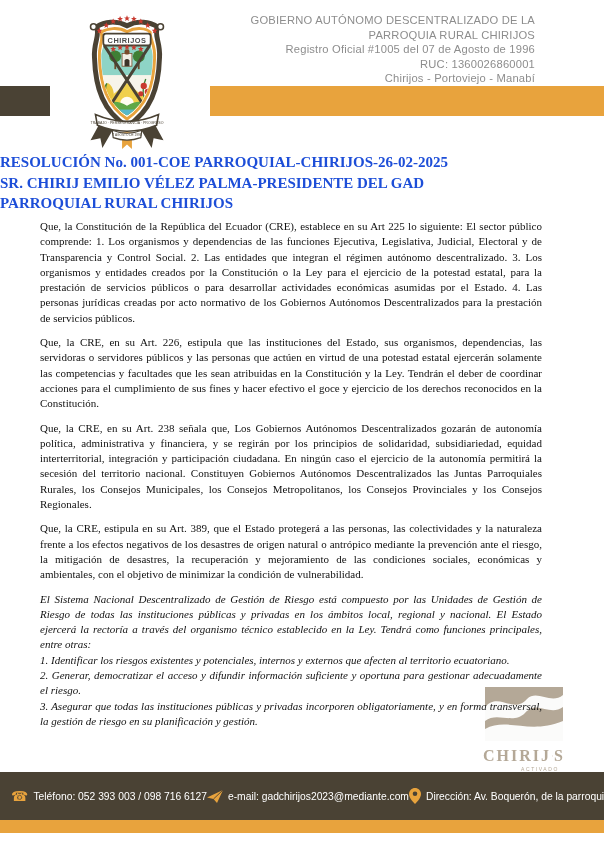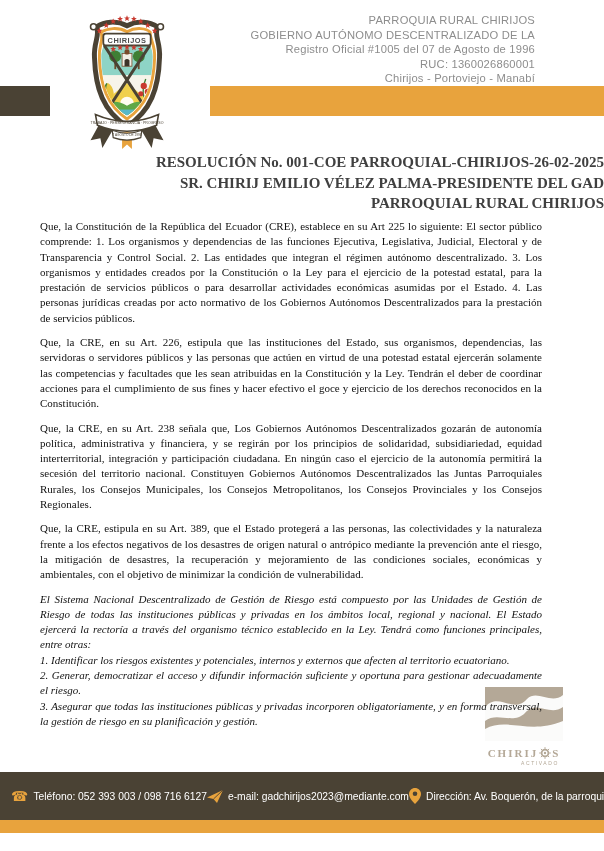--- a/index.html
+++ b/index.html
@@ -13,36 +13,36 @@
   .org-info {
     position:absolute; top:13px; right:69px; text-align:right;
     font-family:"Liberation Sans", sans-serif;
     font-size:11.2px; line-height:14.6px; color:#8d8d8d; letter-spacing:.2px;
   }
   .emblem { position:absolute; top:10px; left:80px; width:94px; height:140px; }
   .bar-left  { position:absolute; top:86px; left:0;  width:50px;  height:30px; background:#4A4234; }
   .bar-right { position:absolute; top:86px; left:210px; right:0; height:30px; background:#E8A33D; }
   
   .doc-title {
-    position:absolute; top:152px; left:12px; right:0; text-align:right;
-    font-weight:bold; font-size:15px; line-height:20.5px; color:#404040;
+    position:absolute; top:152px; left:0; right:0; text-align:left;
+    font-weight:bold; font-size:15px; line-height:20.5px; color:#1d4ed8;
   }
   
   .content {
     position:absolute; top:219px; left:40px; width:502px; z-index:2;
     font-size:11px; line-height:15.3px; text-align:justify;
   }
   .content p { margin:0 0 9px 0; }
   .content p.tight { margin:0;font-style:italic; }
   
   .watermark { position:absolute; top:687px; left:483px; width:82px; z-index:1; text-align:center; }
   .wm-name {
     display:flex; align-items:center; justify-content:center; gap:1px;
     margin-top:2px; font-family:"Liberation Serif", serif; font-weight:bold;
-    font-size:11px; letter-spacing:2px; color:#B4A897;
+    font-size:16px; letter-spacing:2px; color:#B4A897;
   }
   .wm-tagline {
     font-family:"Liberation Sans", sans-serif; font-size:5px; letter-spacing:1.6px;
     color:#B4A897; text-align:right; padding-right:6px; margin-top:1px;
   }
   
   .footer-bar {
     position:absolute; top:772px; left:0; right:0; height:48px; background:#4A4234;
     display:flex; align-items:center; justify-content:space-between; padding:0 11px;
     font-family:"Liberation Sans", sans-serif; font-size:10.3px; color:#fff; z-index:3;
@@ -50,22 +50,22 @@
   .footer-item { display:flex; align-items:center; gap:5px; white-space:nowrap; }
   .phone-glyph { color:#E8A33D; font-size:14px; line-height:1; font-family:"DejaVu Sans", sans-serif; }
   .footer-strip { position:absolute; top:820px; left:0; right:0; height:13px; background:#E8A33D; }
 </style>
 </head>
 <body>
 
 <div class="page">
 
   <div class="org-info">
+    <div>GOBIERNO AUTÓNOMO DESCENTRALIZADO DE LA</div>
     <div>PARROQUIA RURAL CHIRIJOS</div>
-    <div>GOBIERNO AUTÓNOMO DESCENTRALIZADO DE LA</div>
     <div>Registro Oficial #1005 del 07 de Agosto de 1996</div>
     <div>RUC: 1360026860001</div>
     <div>Chirijos - Portoviejo - Manabí</div>
   </div>
 
   <div class="bar-left"></div>
   <div class="bar-right"></div>
 
   <div class="emblem">
     <svg width="94" height="140" viewBox="0 0 94 142">

